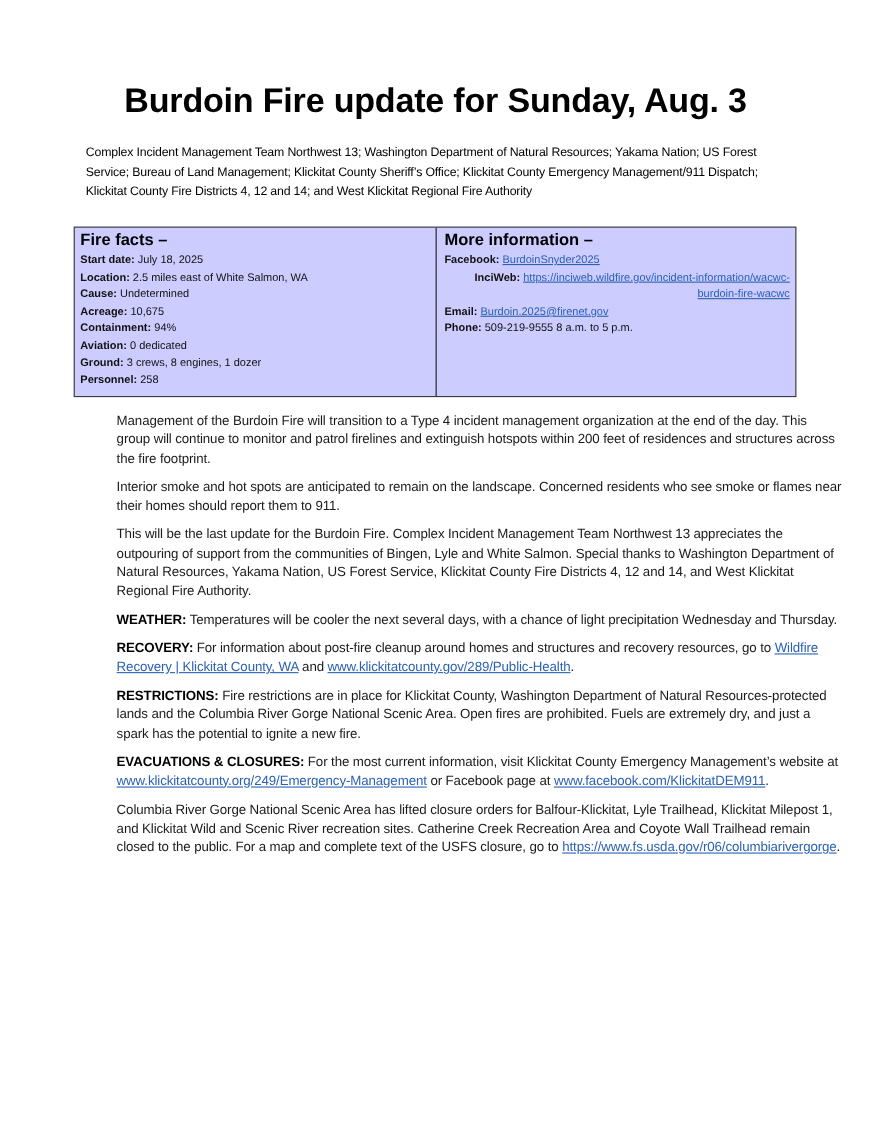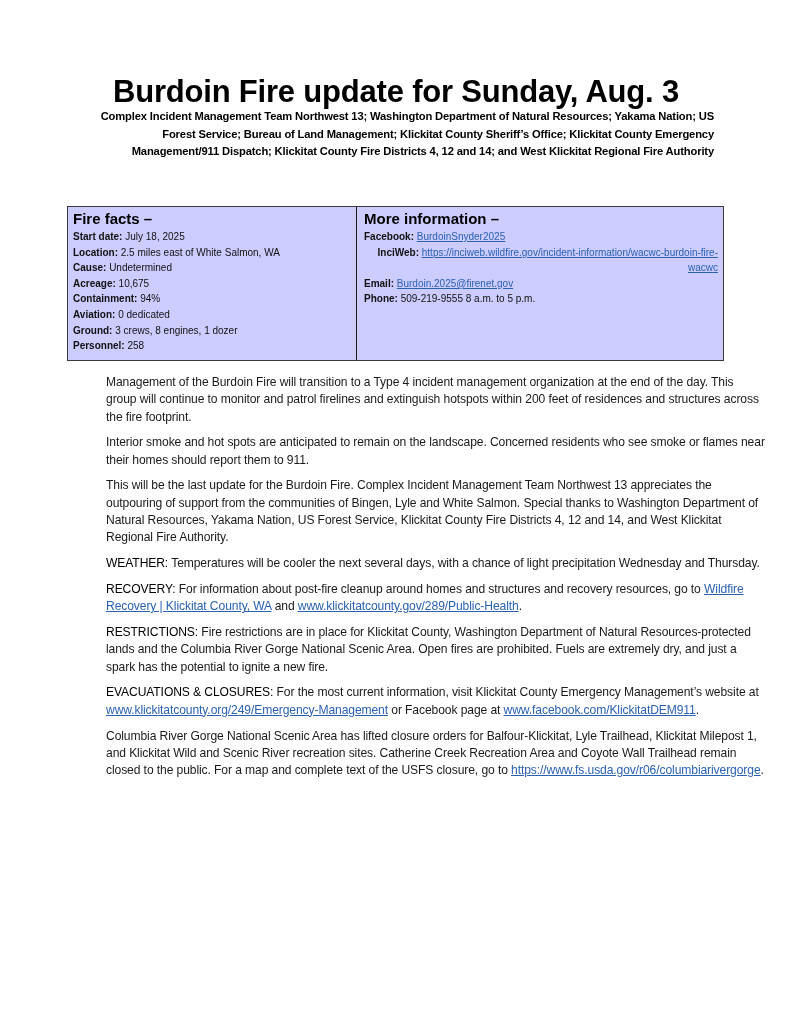--- a/index.html
+++ b/index.html
@@ -8,45 +8,45 @@
       font-family: "Liberation Sans", sans-serif; color: #1a1a1a;
     }
     .page { position: absolute; left: 0; top: 0; width: 792px; height: 1024px; border-radius: 11px; }
     .title {
       position: absolute; left: 0; top: 72px; width: 792px; text-align: center;
       font-family: "Liberation Sans", sans-serif; font-weight: bold;
       font-size: 31px; letter-spacing: -0.2px; color: #000; margin: 0;
       line-height: 40px;
     }
     .agencies {
-      position: absolute; left: 78px; top: 108px; width: 636px; text-align: right;
-      font-weight: bold; font-size: 11.2px; line-height: 17.5px; color: #000;
+      position: absolute; left: 78px; top: 131px; width: 636px; text-align: left;
+      font-weight: normal; font-size: 11.2px; line-height: 17.5px; color: #000;
       letter-spacing: -0.15px;
     }
     .facts-box {
       position: absolute; left: 67px; top: 206px; width: 657px; height: 155px;
       background: #ccccff; border: 1.5px solid #3a3a3a; box-sizing: border-box;
       display: flex;
     }
     .facts-col { box-sizing: border-box; padding: 2px 5px; }
-    .facts-col.left { width: 289px; border-right: 1.5px solid #1a1a1a; }
+    .facts-col.left { width: 329px; border-right: 1.5px solid #1a1a1a; }
     .facts-col.right { flex: 1; padding-left: 7px; }
     .box-heading {
       font-weight: bold; font-size: 15px; line-height: 20px; color: #000; margin: 0;
     }
     .fact-line { font-size: 10px; line-height: 15.6px; color: #111; white-space: nowrap; }
     .fact-line .lbl { font-weight: bold; }
     .fact-line.wrap { white-space: normal; text-align: right; }
     a.link { color: #2b61b3; text-decoration: underline; }
     .body-text {
       position: absolute; left: 71px; top: 374px; width: 660px;
       font-size: 12.1px; line-height: 17.3px; color: #1a1a1a; letter-spacing: -0.1px; margin-left: 35px;
     }
     .body-text p { margin: 0 0 8.5px 0; }
-    .body-text .lbl { font-weight: normal; color: #000; text-align: right; }
+    .body-text .lbl { font-weight: bold; color: #000; text-align: right; }
   </style>
 </head>
 <body>
 
 <div class="page">
 
   <h1 class="title">Burdoin Fire update for Sunday, Aug. 3</h1>
 
   <div class="agencies">Complex Incident Management Team Northwest 13; Washington Department of Natural Resources; Yakama Nation; US Forest Service; Bureau of Land Management; Klickitat County Sheriff’s Office; Klickitat County Emergency Management/911 Dispatch; Klickitat County Fire Districts 4, 12 and 14; and West Klickitat Regional Fire Authority</div>
 

